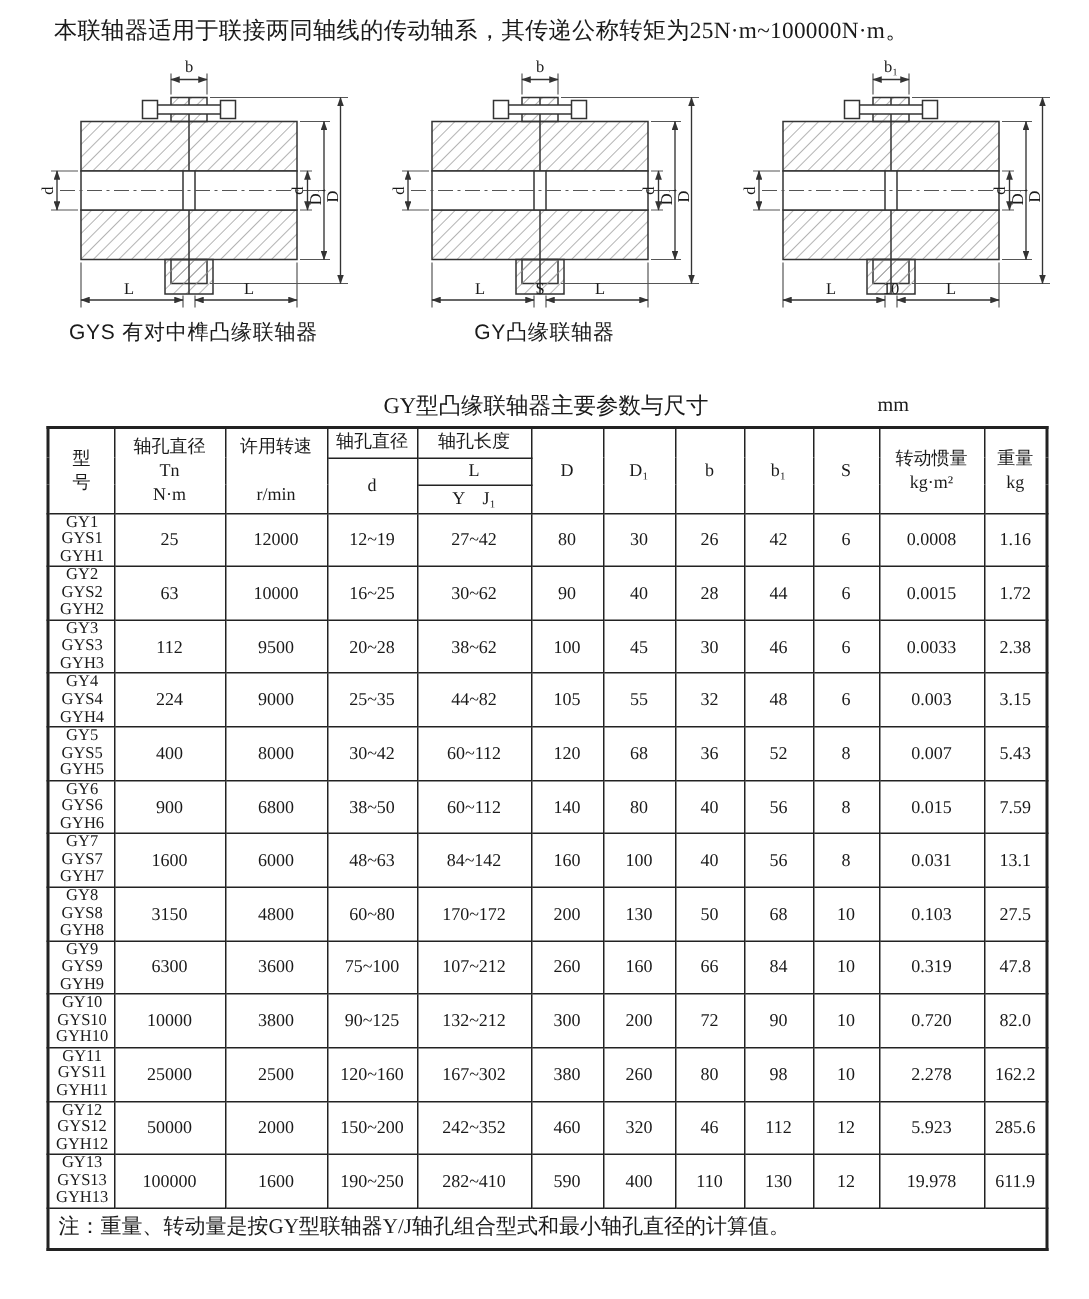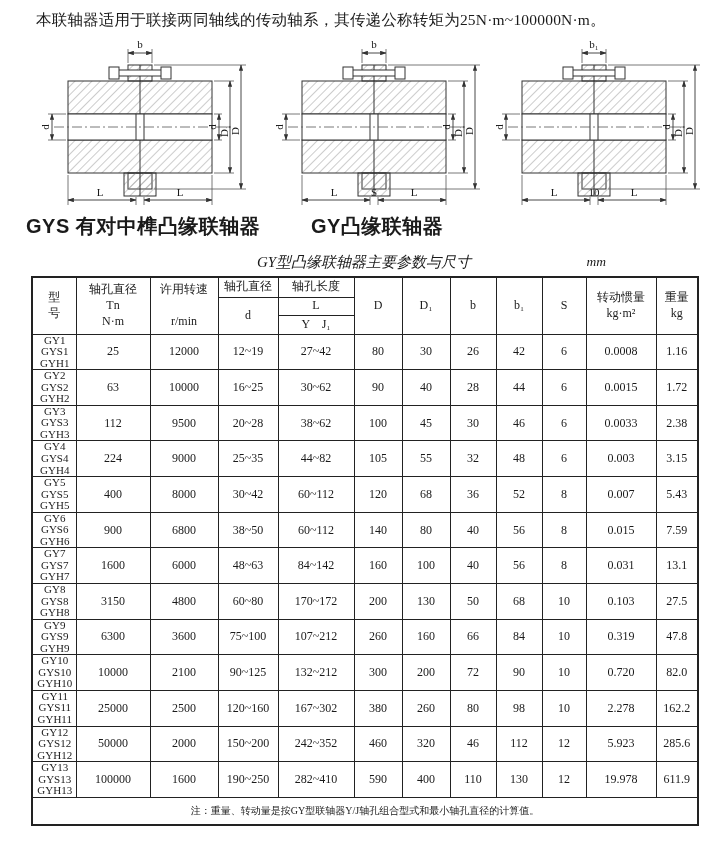--- a/index.html
+++ b/index.html
@@ -5,36 +5,36 @@
   html,body{margin:0;padding:0;background:#fff;color:#1a1a1a;
     font-family:"Liberation Serif","DejaVu Serif",serif;}
   .page{position:relative;width:726px;height:866px;background:#fff;overflow:hidden;}
   .intro{padding:10px 22px 0 36px;font-size:15.5px;letter-spacing:.2px;}
   
   .diagrams{display:flex;justify-content:space-between;align-items:flex-start;
     padding:8px 26px 0 26px;}
   .diagram{display:flex;flex-direction:column;align-items:center;}
   .diagram svg{display:block;}
   .caption{margin-top:2px;font-family:"Liberation Sans","DejaVu Sans",sans-serif;
-    font-weight:bold;font-size:20px;letter-spacing:.5px;white-space:nowrap;}
+    font-weight:normal;font-size:14px;letter-spacing:.5px;white-space:nowrap;}
   svg text{font-family:"Liberation Serif","DejaVu Serif",serif;font-size:11px;fill:#1a1a1a;}
   
-  .tbl-title-row{position:relative;margin:13px 31px 4px 31px;width:666px;
-    text-align:center;font-size:15px;font-style:italic;}
+  .tbl-title-row{position:relative;margin:30px 31px 4px 31px;width:666px;
+    text-align:center;font-size:15px;}
   .tbl-unit{position:absolute;right:91px;top:1px;font-size:13.5px;}
   
   table.params{border-collapse:collapse;margin:4px 29px 0 31px;width:666px;
     table-layout:fixed;border:2px solid #222;}
   table.params th,table.params td{border:1px solid #222;text-align:center;
     vertical-align:middle;padding:0 1px;font-size:12px;font-weight:normal;
     white-space:pre-line;overflow:hidden;}
   table.params thead th{line-height:1.3;}
   table.params tbody td{height:33px;line-height:1.25;}
   table.params tbody td.model{font-size:11px;line-height:1.05;padding-left:2px;margin-left:36px;}
-  table.params td.note{font-size:10px;text-align:center;padding:4px 6px;height:18px;
+  table.params td.note{font-size:14px;text-align:left;padding:4px 6px;height:18px;
     line-height:1.3;}
 </style>
 </head>
 <body>
 
 <div class="page">
 
   <div class="intro">本联轴器适用于联接两同轴线的传动轴系，其传递公称转矩为25N·m~100000N·m。</div>
 
   <div class="diagrams">
@@ -433,21 +433,21 @@
           <td>84</td>
           <td>10</td>
           <td>0.319</td>
           <td>47.8</td>
         </tr>
         <tr>
           <td class="model">GY10
 GYS10
 GYH10</td>
           <td>10000</td>
-          <td>2100</td>
+          <td>3800</td>
           <td>90~125</td>
           <td>132~212</td>
           <td>300</td>
           <td>200</td>
           <td>72</td>
           <td>90</td>
           <td>10</td>
           <td>0.720</td>
           <td>82.0</td>
         </tr>

